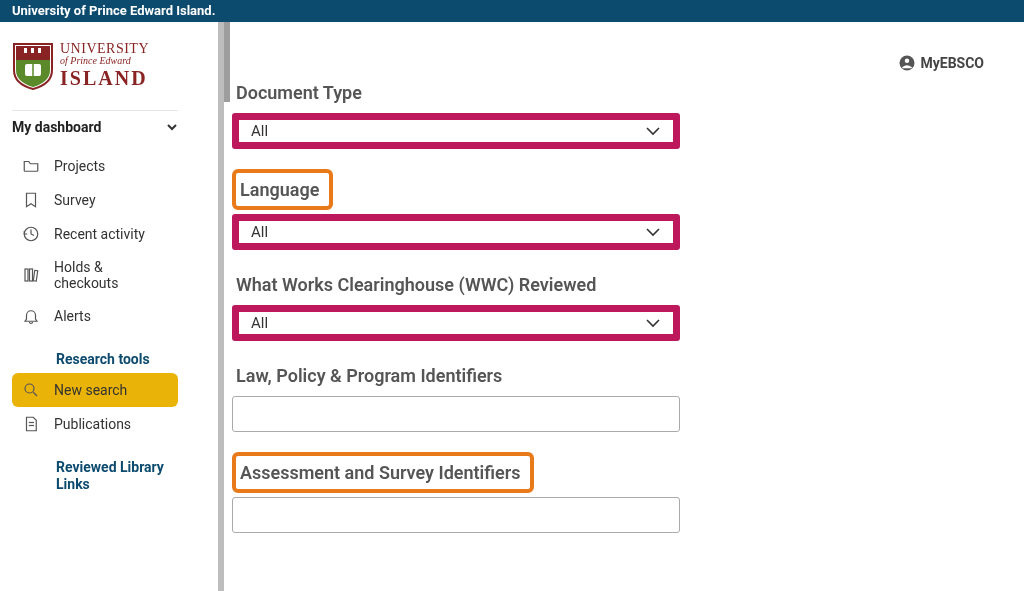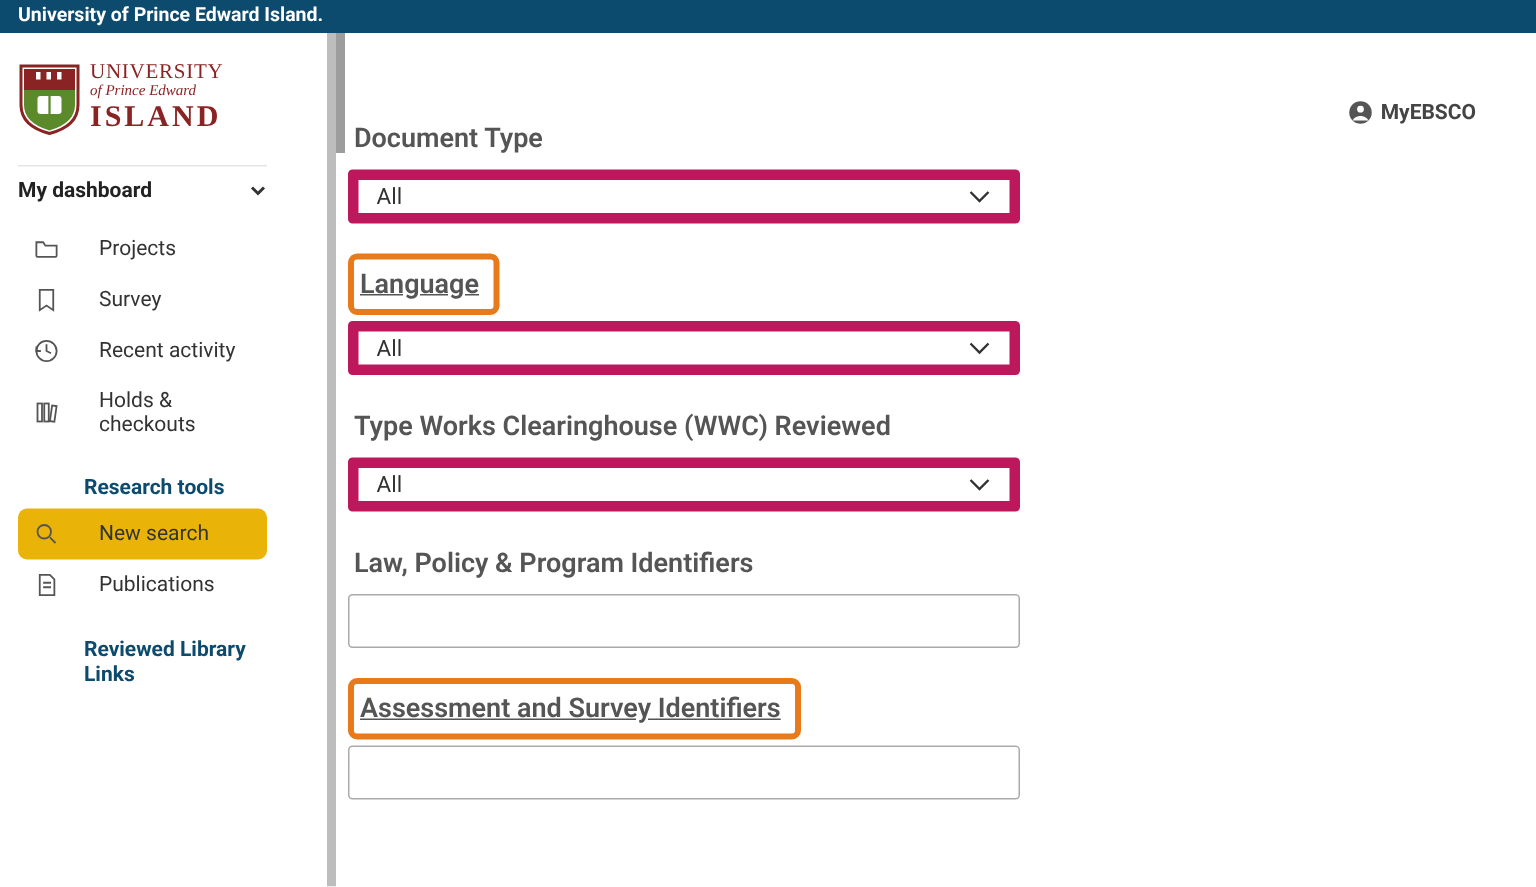--- a/index.html
+++ b/index.html
@@ -58,21 +58,21 @@
     align-items: center;
     cursor: pointer;
   }
   .chev-down {
     width: 12px; height: 12px; fill: none; stroke: #333; stroke-width: 2;
   }
   .nav-list { list-style: none; margin: 6px 0 18px 0; }
   .nav-item {
     display: flex;
     align-items: center;
-    gap: 26px;
+    gap: 14px;
     padding: 8px 10px;
     border-radius: 6px;
     font-size: 14px;
     color: #333;
     cursor: pointer;
   }
   .nav-item.active { background: #eab308; }
   .nav-item .icon { width: 18px; height: 18px; display: flex; align-items: center; justify-content: center; }
   .nav-item svg { width: 18px; height: 18px; stroke: #555; fill: none; stroke-width: 1.6; }
   .section-heading {
@@ -97,21 +97,21 @@
   .scroll-thumb {
     position: absolute;
     left: 0;
     top: 0;
     width: 6px;
     height: 80px;
     background: #9d9d9d;
   }
   .myebsco {
     position: absolute;
-    top: 44px;
+    top: 32px;
     right: 12px;
     display: flex;
     align-items: center;
     gap: 4px;
     font-weight: 700;
     color: #444;
     font-size: 14px;
     cursor: pointer;
   }
   .myebsco svg { width: 18px; height: 18px; fill: #555; }
@@ -126,21 +126,20 @@
     font-weight: 600;
     display: inline-block;
     padding: 4px 4px;
     margin-bottom: 6px;
   }
   .hl {
     border: 4px solid #e87a1a;
     border-radius: 6px;
     padding: 6px 10px 6px 4px;
     margin-bottom: 4px;
-    text-decoration: underline;
   }
   .select {
     position: relative;
     width: 100%;
     height: 36px;
     border: 7px solid #be185d;
     border-radius: 3px;
     display: flex;
     align-items: center;
     padding: 0 12px;
@@ -228,20 +227,29 @@
       <li class="nav-item">
         <span class="icon">
           <svg viewBox="0 0 24 24">
               <rect x="4" y="4" width="4" height="16"></rect>
               <rect x="10" y="4" width="4" height="16"></rect>
               <rect x="16" y="6" width="4" height="14" transform="rotate(8 18 13)"></rect>
             </svg>
         </span>
         <span>Holds &amp; checkouts</span>
       </li>
+      <li class="nav-item">
+        <span class="icon">
+          <svg viewBox="0 0 24 24">
+              <path d="M6 16v-5a6 6 0 0 1 12 0v5l2 3H4l2-3z"></path>
+              <path d="M10 20a2 2 0 0 0 4 0"></path>
+            </svg>
+        </span>
+        <span>Alerts</span>
+      </li>
     </ul>
 
     <div class="section-heading">Research tools</div>
     <ul class="nav-list" style="margin-top:4px;">
       <li class="nav-item active">
         <span class="icon">
           <svg viewBox="0 0 24 24">
               <circle cx="10" cy="10" r="6"></circle>
               <line x1="15" y1="15" x2="20" y2="20"></line>
             </svg>
@@ -293,21 +301,21 @@
           <span class="field-label hl">Language</span>
           <div class="select">
             <span>All</span>
             <svg class="chev" viewBox="0 0 16 16">
                 <polyline points="2,5 8,11 14,5"></polyline>
               </svg>
           </div>
         </div>
 
         <div class="field">
-          <span class="field-label">Type Works Clearinghouse (WWC) Reviewed</span>
+          <span class="field-label">What Works Clearinghouse (WWC) Reviewed</span>
           <div class="select">
             <span>All</span>
             <svg class="chev" viewBox="0 0 16 16">
                 <polyline points="2,5 8,11 14,5"></polyline>
               </svg>
           </div>
         </div>
 
 
         <div class="field">

